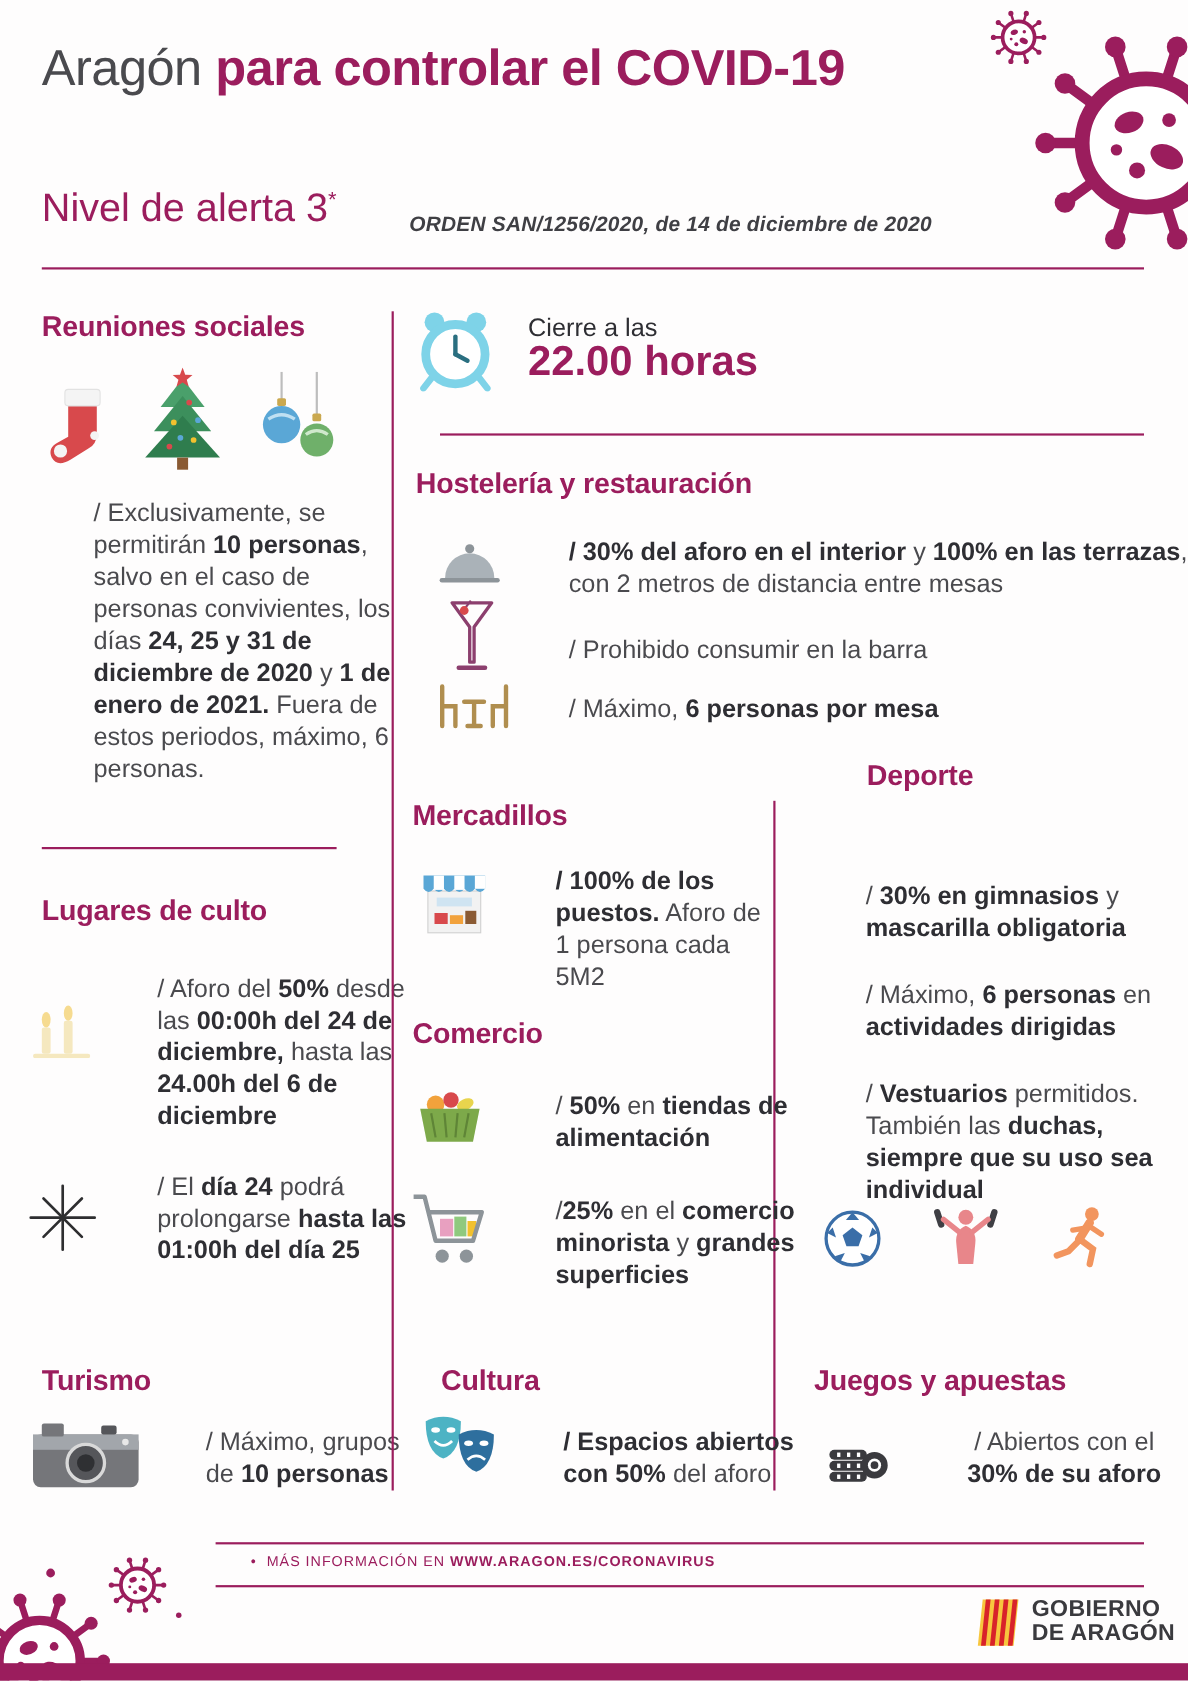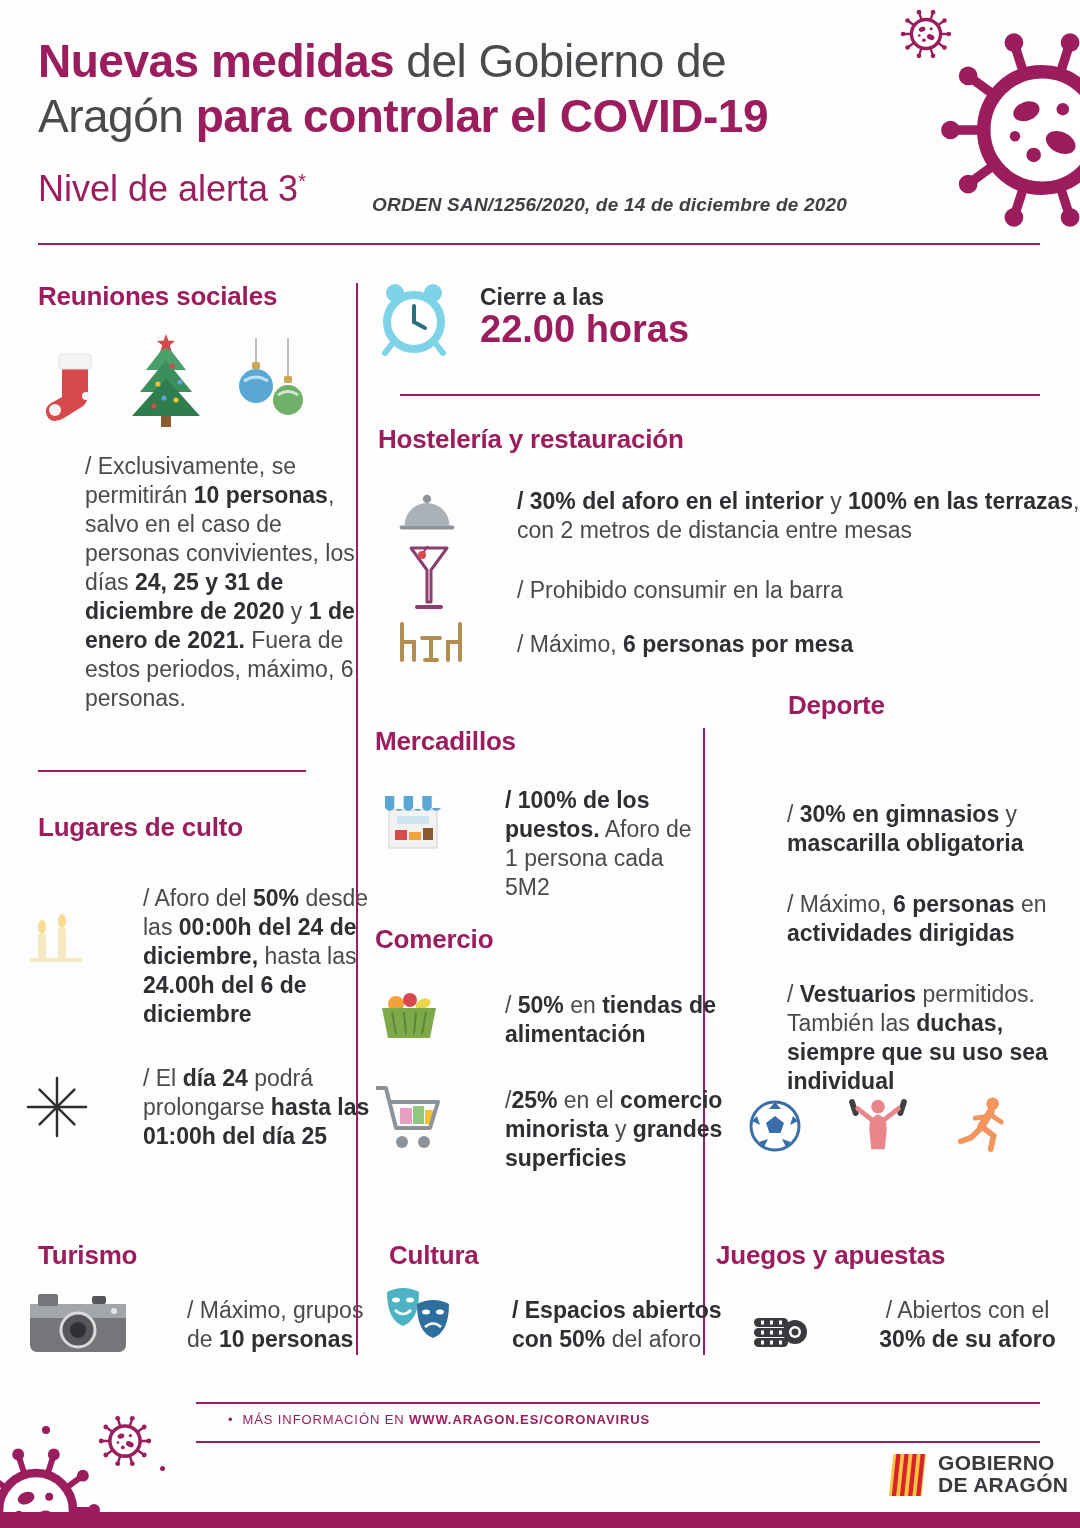--- a/index.html
+++ b/index.html
@@ -21,21 +21,21 @@
 
   .heading{color:var(--accent);font-weight:700;font-size:26px;letter-spacing:-0.2px;}
 
   .body-text{color:var(--text);font-size:23px;line-height:29px;font-weight:400;margin-left:47px;}
   .body-text b{font-weight:700;color:#2e2e33;}
 
   .hline{background:var(--accent);height:2px;}
   .hline.thin{height:1.5px;}
   .vline{background:var(--accent);width:1.5px;}
 
-  .cierre-intro{font-size:23px;font-weight:700;color:#2e2e33;}
+  .cierre-intro{font-size:23px;font-weight:400;color:#2e2e33;}
   .cierre-row{display:flex;align-items:flex-end;gap:14px;}
   .cierre-time{font-size:38px;font-weight:700;color:var(--accent);}
   .cierre-suffix{font-size:23px;font-weight:700;color:#2e2e33;}
 
   .icon-row{display:flex;align-items:flex-end;gap:28px;}
   .sports-row{display:flex;align-items:flex-end;justify-content:space-between;width:262px;}
 
   .virus{color:var(--accent);line-height:0;}
   .clock{color:var(--blue);line-height:0;}
   .icon{line-height:0;display:inline-block;}
@@ -88,21 +88,20 @@
           <circle cx="92" cy="124" r="7"></circle>
             <circle cx="120" cy="80" r="6"></circle>
             <circle cx="74" cy="106" r="5"></circle>
         </g>
       </symbol>
     </defs>
   </svg>
 
   <header>
     <h1 class="abs title" style="left:38px;top:34px;width:840px;">
-      <div><span class="acc">Nuevas medidas</span><span> del Gobierno de</span></div>
       <div><span>Aragón </span><span class="acc">para controlar el COVID-19</span></div>
     </h1>
     <div class="abs alert" style="left:38px;top:168px;"><span>Nivel de alerta 3</span><sup>*</sup></div>
     <div class="abs order" style="left:372px;top:194px;text-align:center;">ORDEN SAN/1256/2020, de 14 de diciembre de 2020</div>
 
     <span class="abs virus icon" style="left:900px;top:8px;">
       <svg width="52" height="52" viewBox="0 0 200 200">
           <use href="#virus"></use>
         </svg>
     </span>
@@ -301,21 +300,21 @@
         <rect x="53" y="26" width="8" height="14" fill="#f2c12e"></rect>
         <path d="M4 4 H14 L24 44 H58 L66 18 H18" fill="none" stroke="#8d9499" stroke-width="4" stroke-linejoin="round"></path>
         <circle cx="30" cy="58" r="6" fill="#8d9499"></circle>
         <circle cx="52" cy="58" r="6" fill="#8d9499"></circle>
       </svg>
     </span>
     <p class="abs body-text" style="left:458px;top:1086px;width:245px;"><span>/</span><b>25%</b><span> en el </span><b>comercio minorista</b><span> y </span><b>grandes superficies</b></p>
   </section>
 
   <section>
-    <h2 class="abs heading" style="left:389px;top:1240px;">Cultura</h2>
+    <h2 class="abs heading" style="left:401px;top:1240px;">Cultura</h2>
     <span class="abs icon" style="left:383px;top:1286px;">
       <svg width="70" height="58" viewBox="0 0 70 58">
         <path d="M4 6 Q20 -2 36 6 Q36 34 20 40 Q4 34 4 6 Z" fill="#4db3c4"></path>
         <ellipse cx="13" cy="14" rx="4" ry="2.5" fill="#fff"></ellipse>
         <ellipse cx="27" cy="14" rx="4" ry="2.5" fill="#fff"></ellipse>
         <path d="M12 24 q8 8 16 0" stroke="#fff" stroke-width="2.5" fill="none"></path>
         <path d="M34 18 Q50 10 66 18 Q66 46 50 52 Q34 46 34 18 Z" fill="#2e6f9e"></path>
         <ellipse cx="43" cy="26" rx="4" ry="2.5" fill="#fff"></ellipse>
         <ellipse cx="57" cy="26" rx="4" ry="2.5" fill="#fff"></ellipse>
         <path d="M42 41 q8 -7 16 0" stroke="#fff" stroke-width="2.5" fill="none"></path>
@@ -360,21 +359,21 @@
           <path d="M37 20 L49 28" stroke="#f2955e" stroke-width="5" stroke-linecap="round"></path>
           <path d="M35 22 L22 24" stroke="#f2955e" stroke-width="5" stroke-linecap="round"></path>
           <path d="M29 33 L41 42 L38 56" stroke="#f2955e" stroke-width="6" stroke-linecap="round" fill="none"></path>
           <path d="M29 33 L18 44 L7 48" stroke="#f2955e" stroke-width="6" stroke-linecap="round" fill="none"></path>
         </svg>
       </span>
     </div>
   </section>
 
   <section>
-    <h2 class="abs heading" style="left:716px;top:1240px;text-align:center;">Juegos y apuestas</h2>
+    <h2 class="abs heading" style="left:740px;top:1240px;text-align:center;">Juegos y apuestas</h2>
     <span class="abs icon" style="left:752px;top:1290px;">
       <svg width="56" height="60" viewBox="0 0 56 60">
         <g fill="#3a3a3e">
           <rect x="2" y="28" width="34" height="9" rx="4.5"></rect>
           <rect x="2" y="38" width="34" height="9" rx="4.5"></rect>
           <rect x="2" y="48" width="34" height="9" rx="4.5"></rect>
         </g>
         <g fill="#fff">
           <rect x="9" y="30.5" width="3" height="4"></rect>
             <rect x="18" y="30.5" width="3" height="4"></rect>

